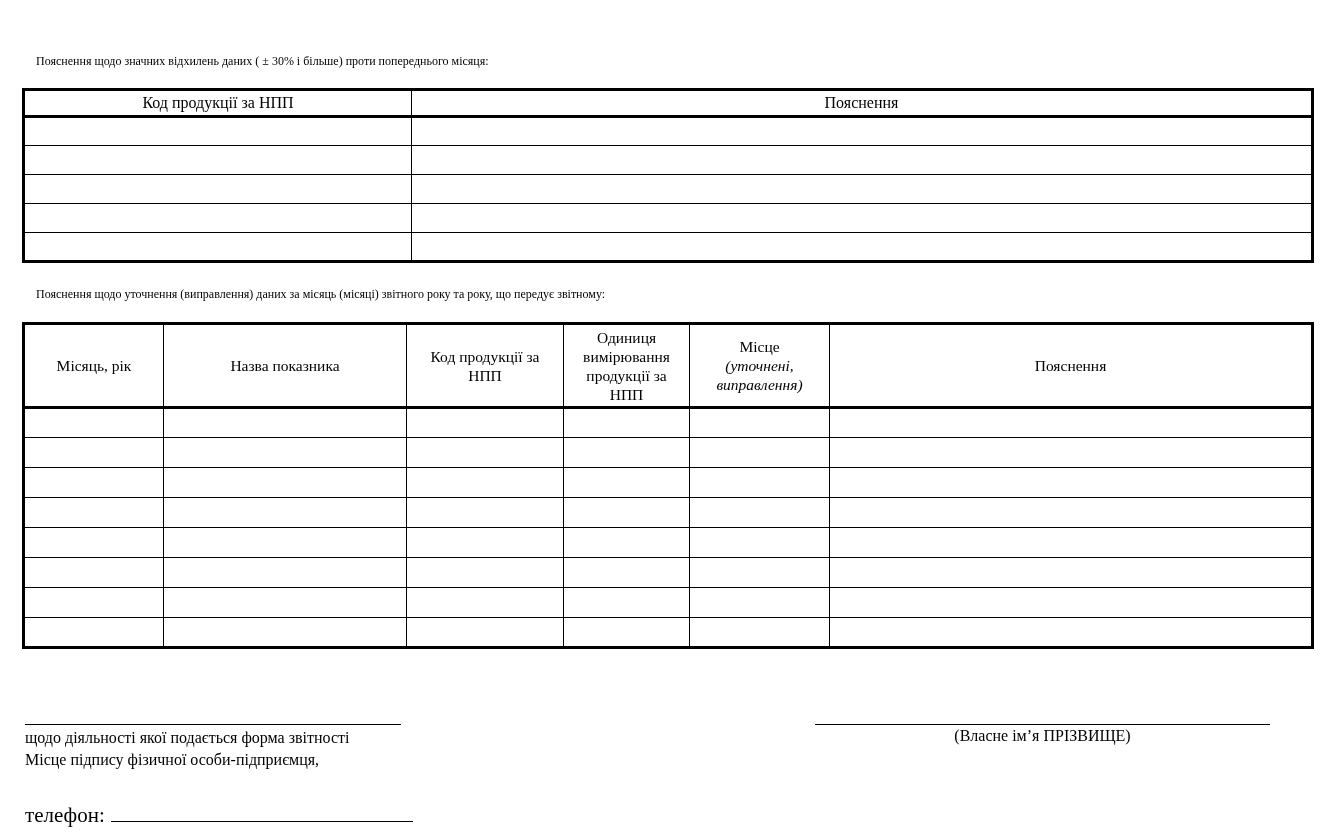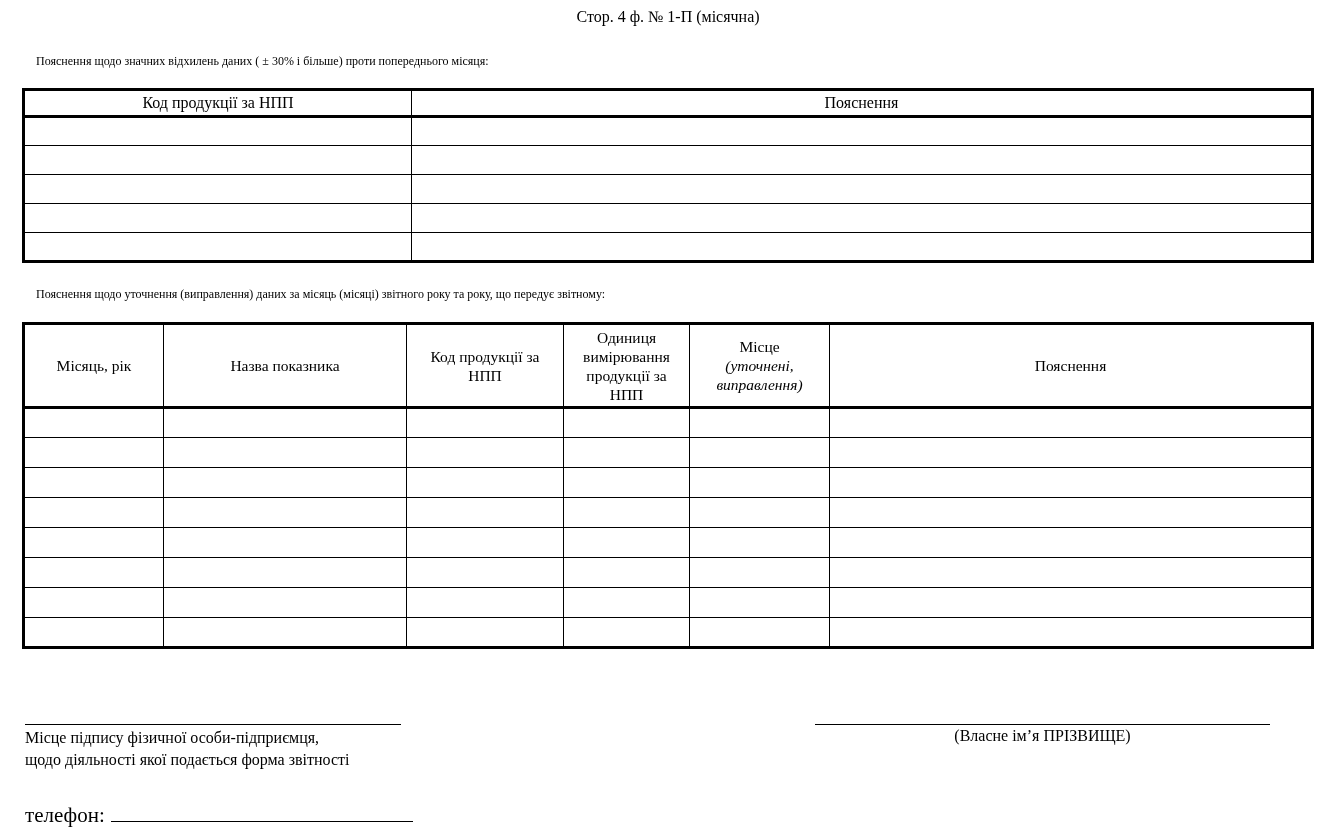--- a/index.html
+++ b/index.html
@@ -75,21 +75,20 @@
     margin-left: 6px;
   }
   .phone-rule { width: 302px; }
   .email-rule { width: 296px; }
 </style>
 </head>
 <body>
 
 <div class="page">
 
-  <div class="page-title">Стор. 4 ф. № 1-П (місячна)</div>
 
   <div class="section-label first">Пояснення щодо значних відхилень даних ( ± 30% і більше) проти попереднього місяця:</div>
 
   <table class="form-table deviations-table">
     <colgroup>
       <col style="width:388px">
       <col>
     </colgroup>
     <thead>
       <tr>
@@ -208,22 +207,22 @@
           <td></td>
           <td></td>
           <td></td>
           <td></td>
         </tr>
       </tbody>
   </table>
 
   <div class="rule sig-rule-left"></div>
   <div class="sig-caption-left">
+    <div>щодо діяльності якої подається форма звітності</div>
     <div>Місце підпису фізичної особи-підприємця,</div>
-    <div>щодо діяльності якої подається форма звітності</div>
   </div>
 
   <div class="rule sig-rule-right"></div>
   <div class="sig-caption-right">(Власне ім’я ПРІЗВИЩЕ)</div>
 
   <div class="contact-left">
     <span>телефон:</span><span class="inline-rule phone-rule"></span>
   </div>
 
   <div class="contact-right">

